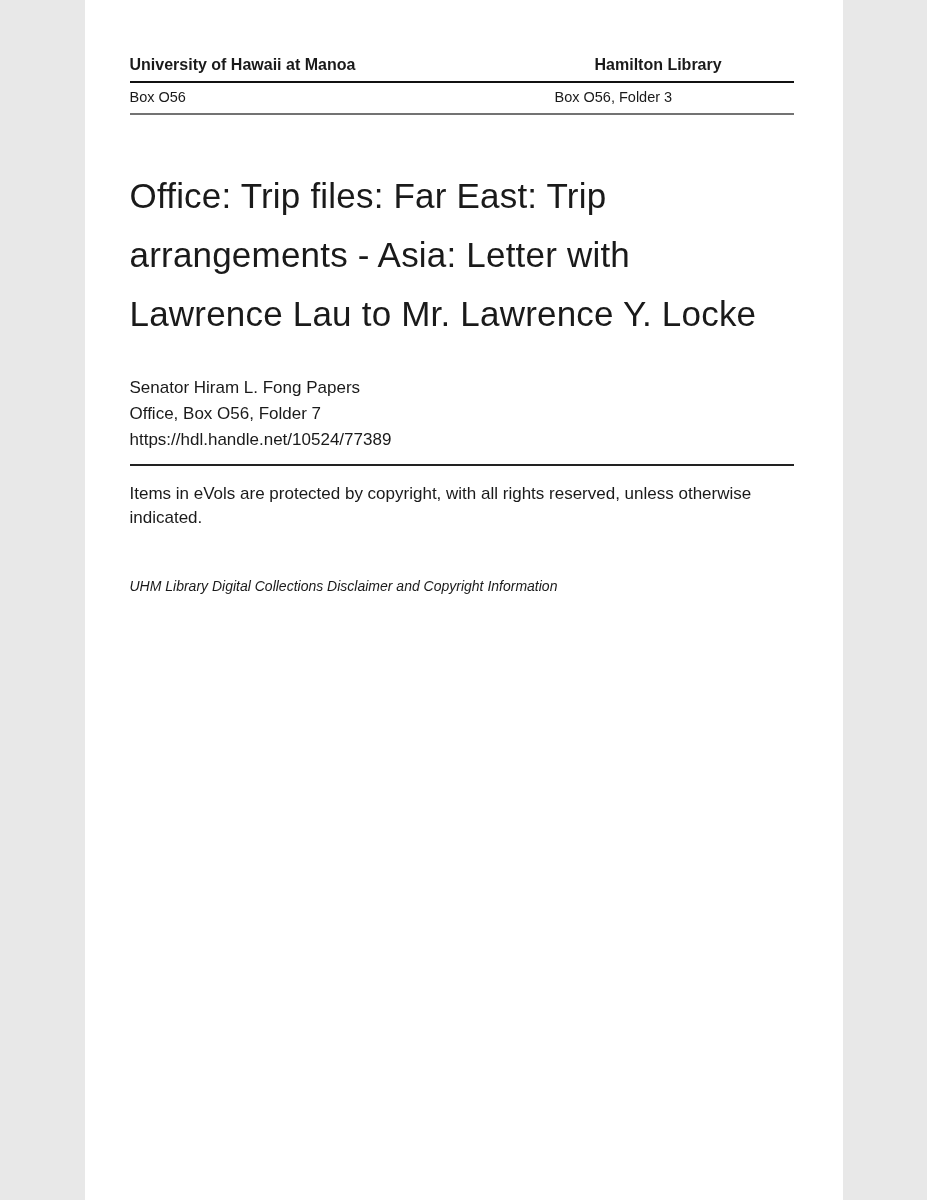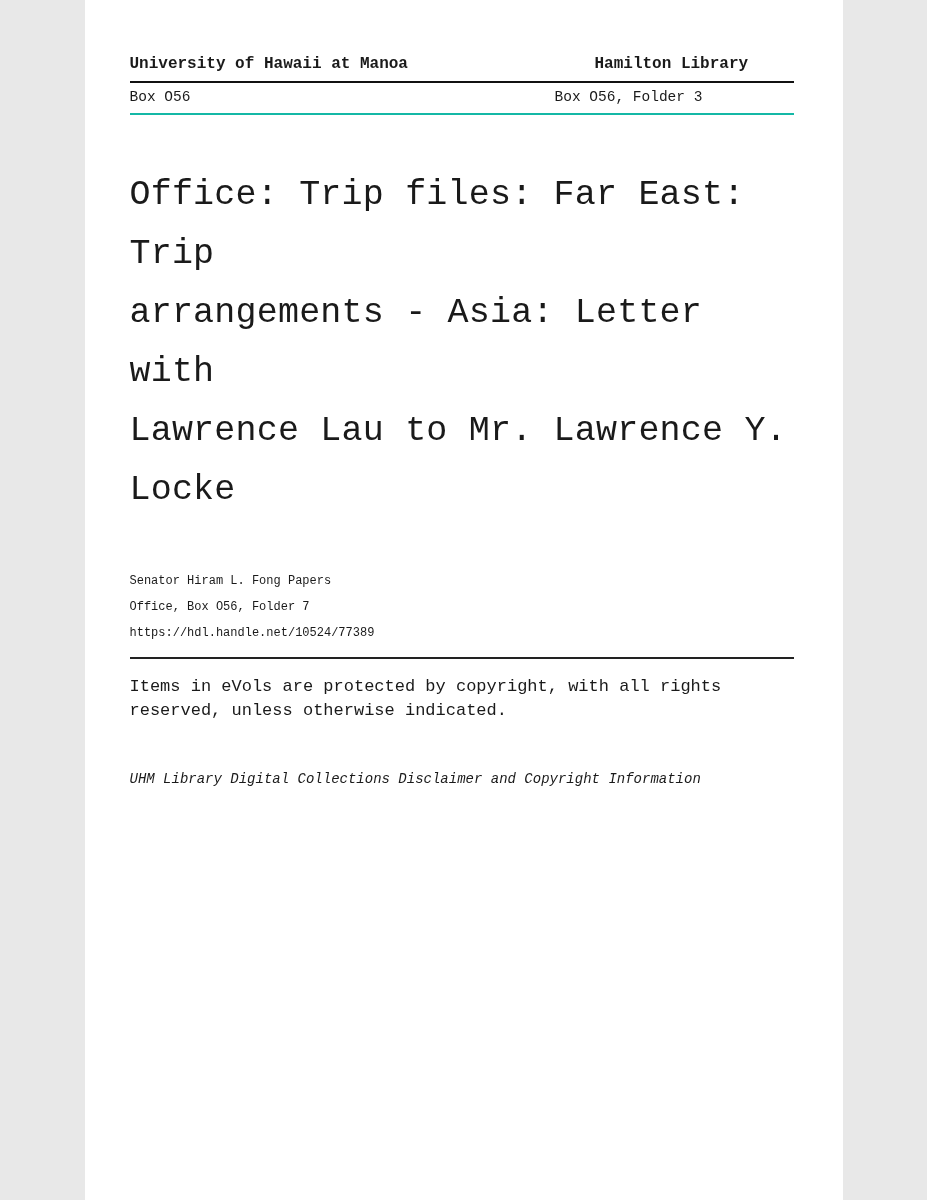--- a/index.html
+++ b/index.html
@@ -4,59 +4,59 @@
 <style>
   * { margin: 0; padding: 0; box-sizing: border-box; }
   html, body { background: #e8e8e8; }
   .page {
     position: relative;
     width: 758px;
     height: 1200px;
     margin: 0 auto;
     background: #ffffff;
     color: #1a1a1a;
-    font-family: Liberation Mono, monospace;
+    font-family: Liberation Sans, sans-serif;
     overflow: hidden;
   }
   .content { padding: 50px 49px 0 45px; }
 
   
   .hdr-main { border-bottom: 2px solid #111; padding-bottom: 2px; }
   .hdr-row { display: flex; }
   .hdr-row .cell-left { width: 425px; }
   .hdr-row .cell-right { flex: 1; margin-left: 40px; }
   .hdr-bold {
     font-weight: bold;
     font-size: 16px;
     line-height: 29px;
   }
   .hdr-box-row {
     display: flex;
     font-size: 14.5px;
     line-height: 20px;
     padding: 4px 0 6px 0;
-    border-bottom: 2px solid #14b8a6;
+    border-bottom: 2px solid #737373;
   }
   .hdr-box-row .cell-left { width: 425px; }
   .hdr-box-row .cell-right { flex: 1; }
   .plain-link { color: inherit; text-decoration: none; cursor: pointer; }
 
   
   .doc-title {
     margin-top: 51px;
     font-size: 35px;
     font-weight: normal;
     line-height: 59px;
     letter-spacing: 0.2px;
   }
 
   
   .meta-block {
-    margin-top: 48px;
-    font-size: 12px;
+    margin-top: 32px;
+    font-size: 17px;
     line-height: 26px;
   }
 
   .divider {
     border: none;
     border-top: 2px solid #222;
     margin-top: 11px;
   }
 
   .copyright-notice {

